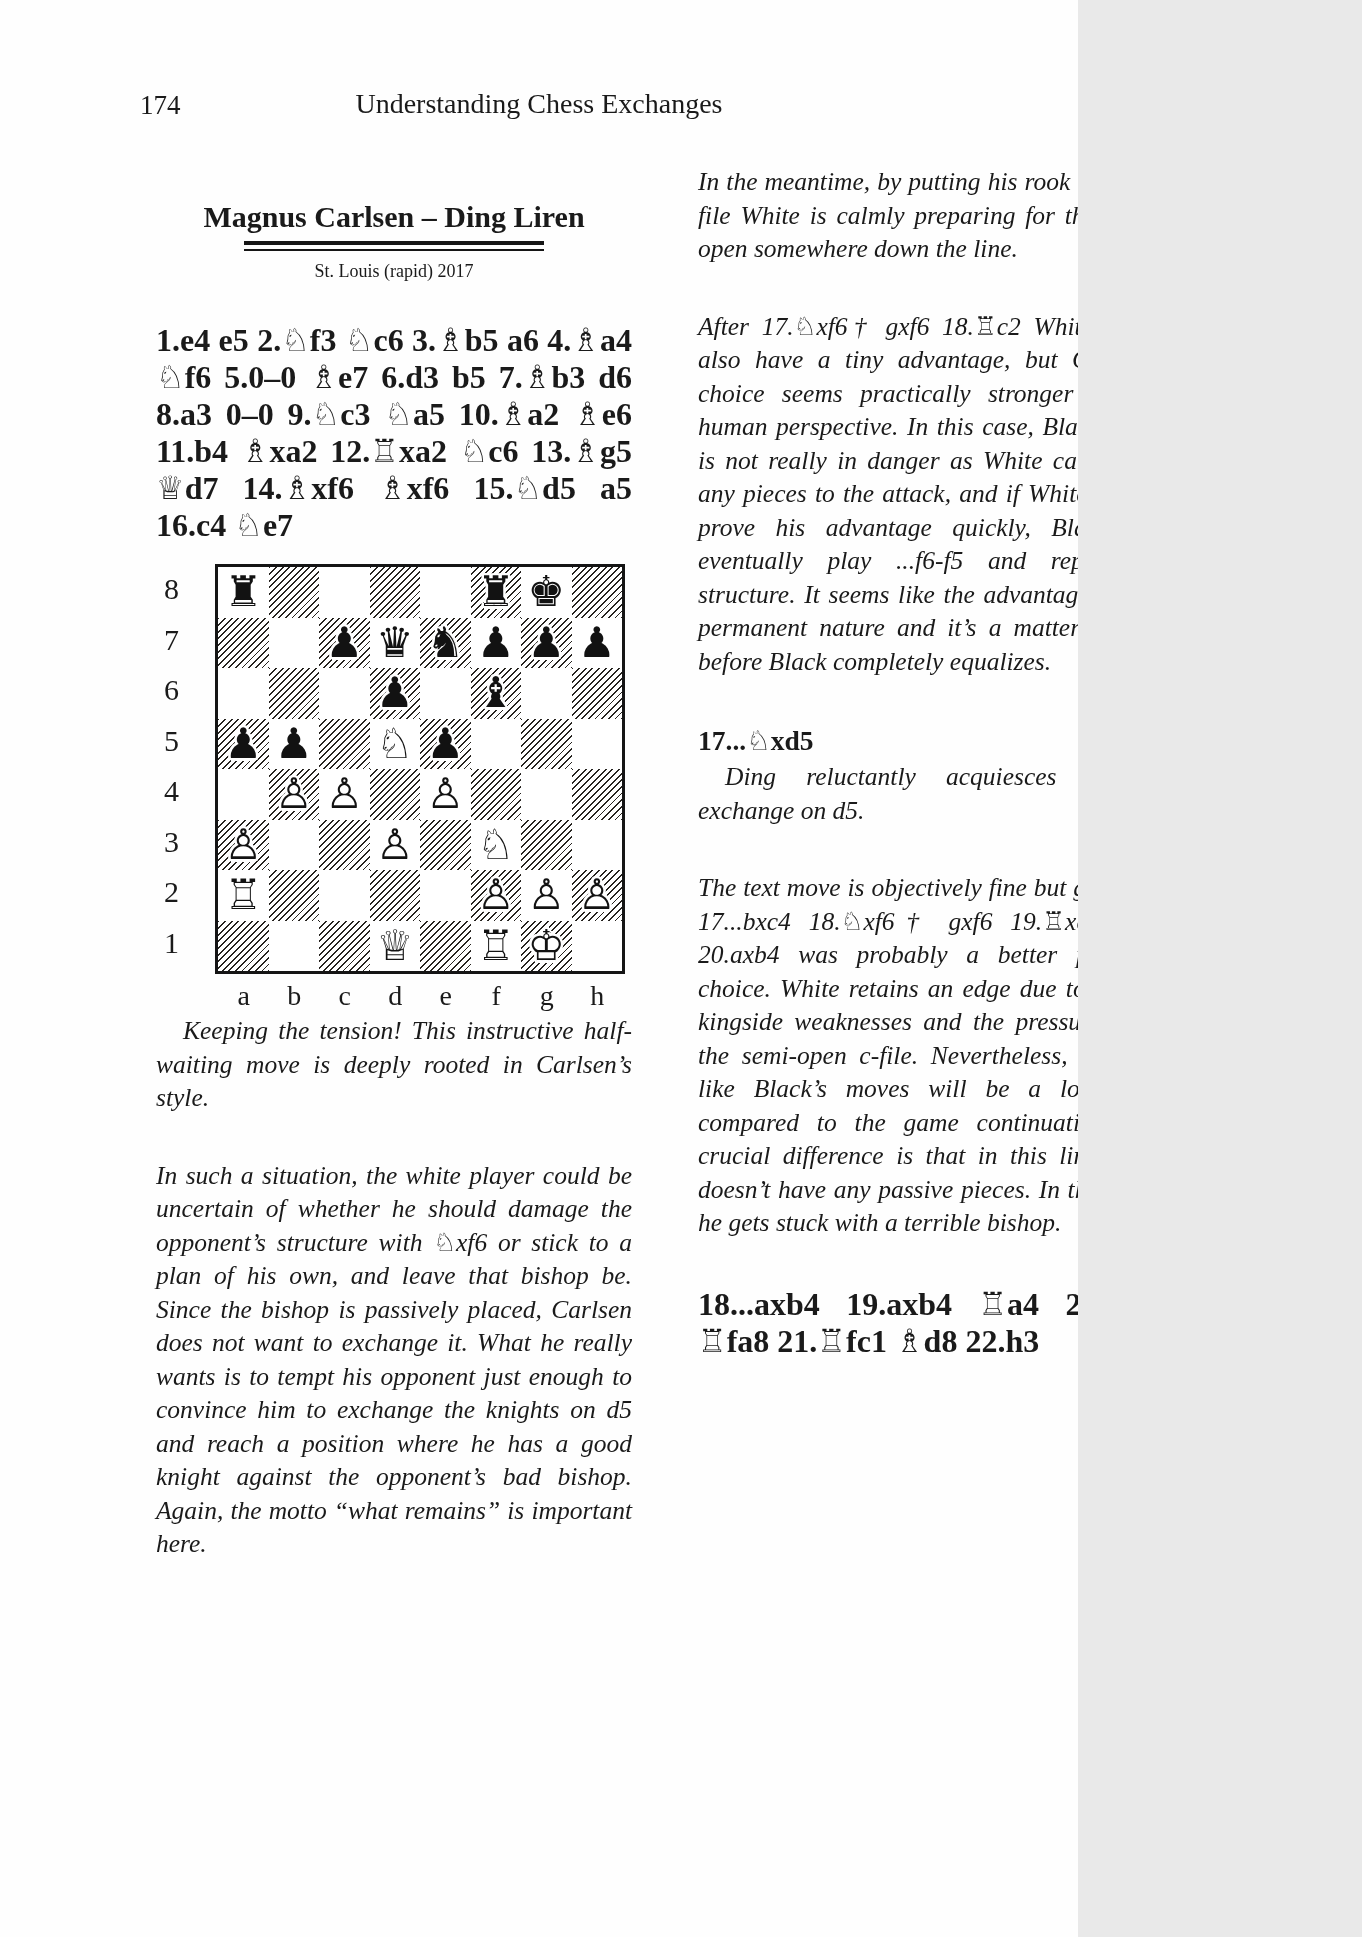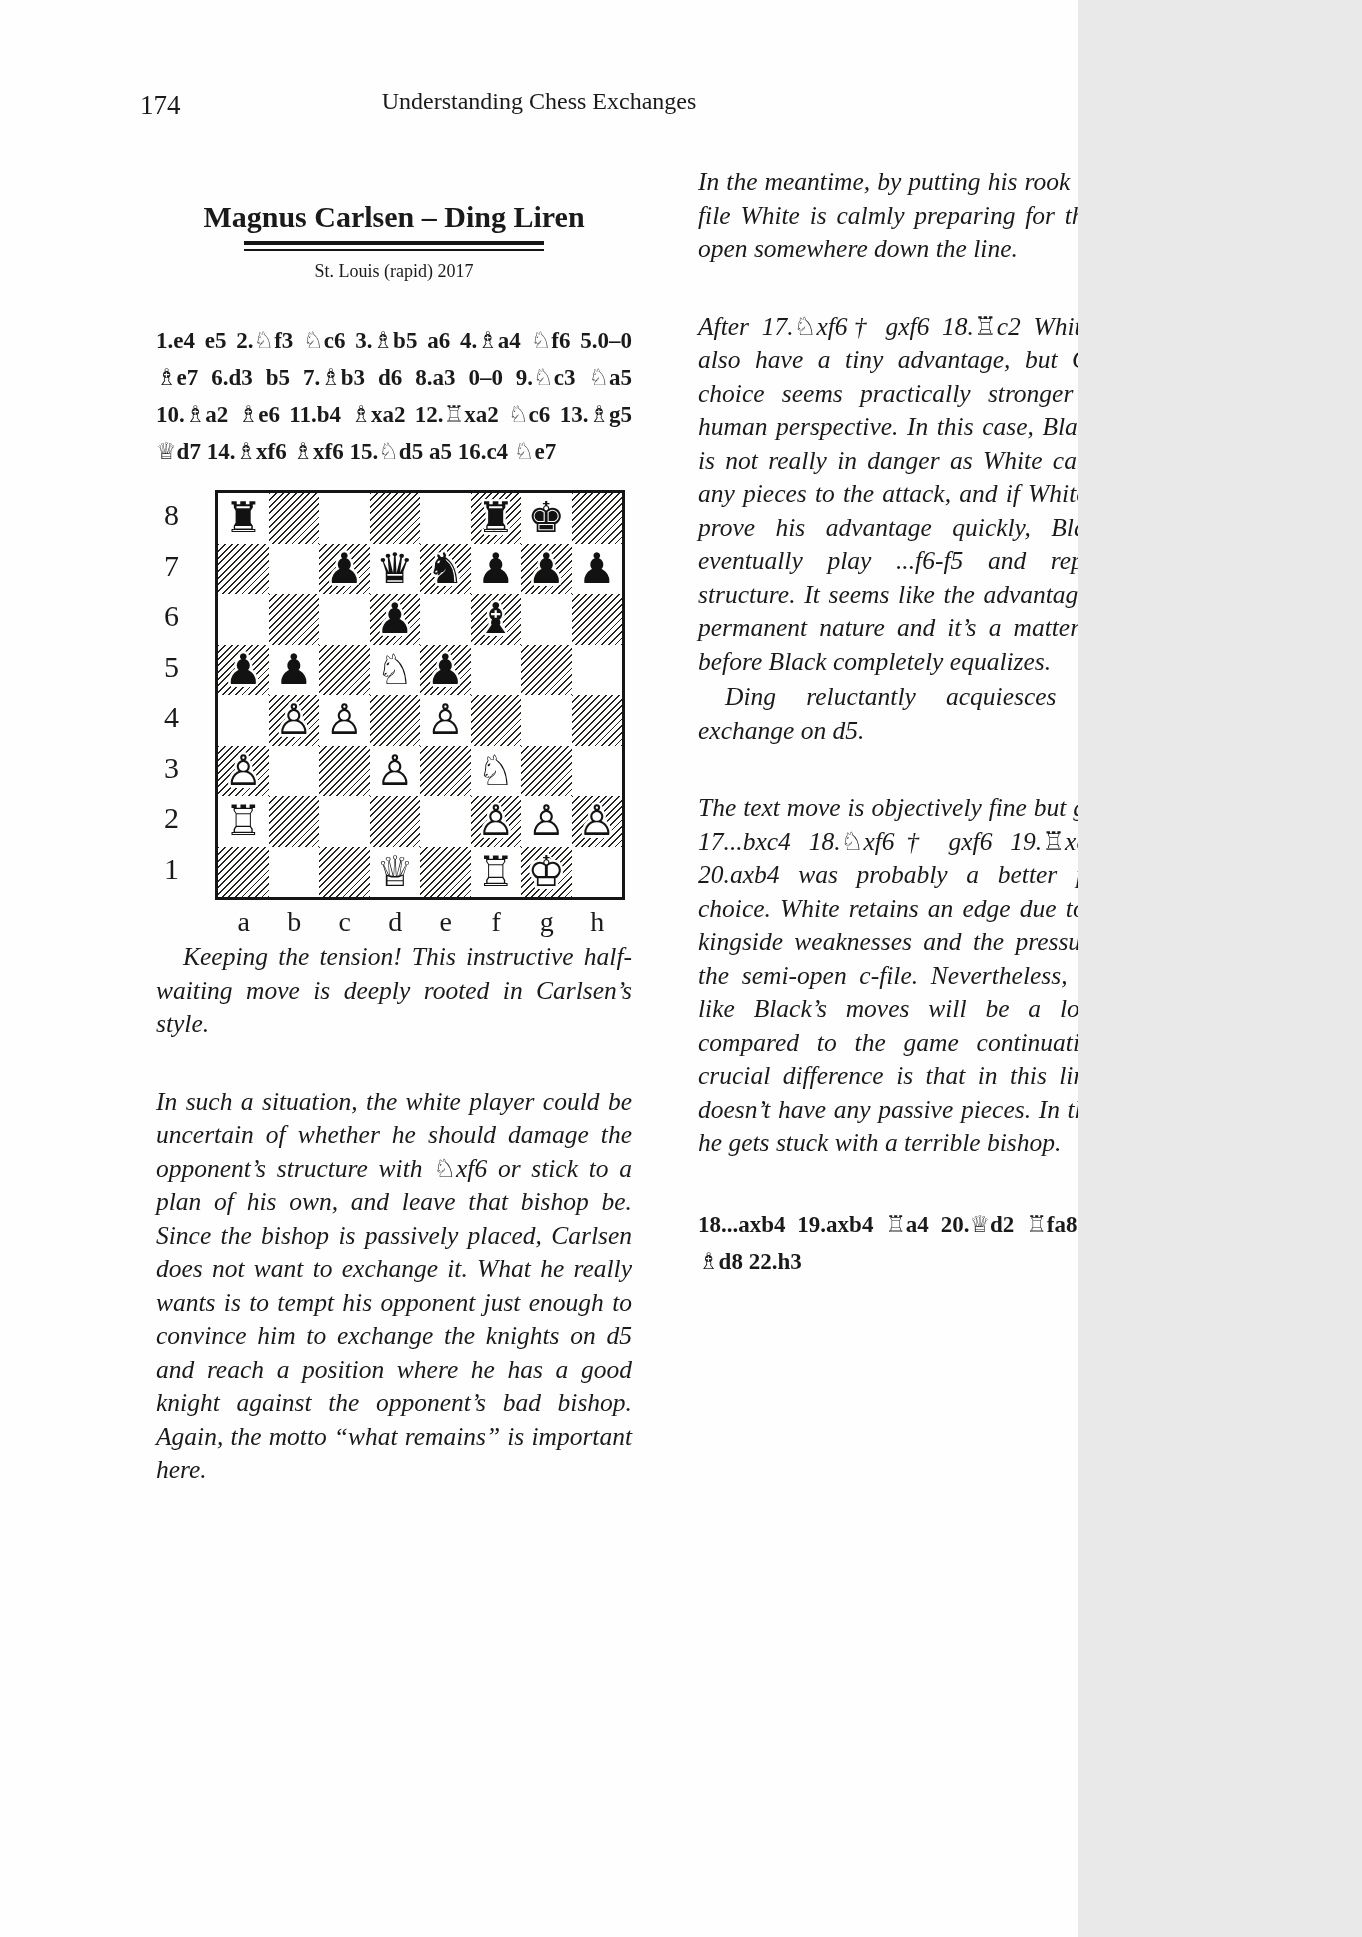--- a/index.html
+++ b/index.html
@@ -2,32 +2,32 @@
 <html><head>
 <meta charset="utf-8">
 <style>
   html,body{margin:0;padding:0;}
   body{width:1362px;height:1937px;background:#e9e9e9;}
   .page{position:relative;width:1078px;height:1937px;background:#fefefe;color:#1a1a1a;
         font-family:"Liberation Serif","DejaVu Serif","DejaVu Sans",serif;overflow:hidden;}
 
   
   .pgnum{position:absolute;left:140px;top:90px;font-size:27px;}
-  .runtitle{position:absolute;left:0;right:0;top:88px;text-align:center;font-size:24px;}
+  .runtitle{position:absolute;left:0;right:0;top:88px;text-align:center;font-size:28px;}
 
   
   .col-left{position:absolute;left:156px;top:200px;width:476px;}
   .col-right{position:absolute;left:698px;top:165px;width:470px;}
 
   .game-title{text-align:center;font-weight:700;font-size:30px;line-height:34px;}
   .title-rule{width:300px;margin:7px auto 10px auto;height:4px;
               border-top:4px solid #151515;border-bottom:2px solid #151515;}
   .game-event{text-align:center;font-size:18px;margin-bottom:40px;}
 
-  .bold-moves{font-weight:700;font-size:23px;line-height:37px;text-align:justify;}
+  .bold-moves{font-weight:700;font-size:32px;line-height:37px;text-align:justify;}
   .opening{margin-bottom:20px;}
 
   
   .diagram{margin-top:18px;}
   .board-row{display:flex;}
   .ranks{display:grid;grid-template-rows:repeat(8,50.5px);width:59px;}
   .rank-label{font-size:30px;display:flex;align-items:center;padding-left:8px;}
   .board{display:grid;grid-template-columns:repeat(8,50.5px);grid-template-rows:repeat(8,50.5px);
          border:3.5px solid #151515;background:#fff;box-sizing:content-box;}
   .sq{position:relative;overflow:hidden;}
@@ -240,20 +240,21 @@
     </div>
 
     <p class="body indent after-h">Keeping the tension! This instructive half-waiting move is deeply rooted in Carlsen’s style.</p>
     <p class="body gap">In such a situation, the white player could be uncertain of whether he should damage the opponent’s structure with ♘xf6 or stick to a plan of his own, and leave that bishop be. Since the bishop is passively placed, Carlsen does not want to exchange it. What he really wants is to tempt his opponent just enough to convince him to exchange the knights on d5 and reach a position where he has a good knight against the opponent’s bad bishop. Again, the motto “what remains” is important here.</p>
   </div>
 
   <div class="col-right">
     <p class="body first">In the meantime, by putting his rook on the c-file White is calmly preparing for the file to open somewhere down the line.</p>
     <p class="body gap">After 17.♘xf6† gxf6 18.♖c2 White would also have a tiny advantage, but Carlsen’s choice seems practically stronger from a human perspective. In this case, Black’s king is not really in danger as White can’t bring any pieces to the attack, and if White doesn’t prove his advantage quickly, Black will eventually play ...f6-f5 and repair his structure. It seems like the advantage lost its permanent nature and it’s a matter of time before Black completely equalizes.</p>
 
+    <div class="move-heading">17...♘xd5</div>
     <p class="body indent after-h">Ding reluctantly acquiesces to the exchange on d5.</p>
     <p class="body gap">The text move is objectively fine but going for 17...bxc4 18.♘xf6† gxf6 19.♖xc4 axb4 20.axb4 was probably a better practical choice. White retains an edge due to Black’s kingside weaknesses and the pressure down the semi-open c-file. Nevertheless, it seems like Black’s moves will be a lot easier compared to the game continuation. The crucial difference is that in this line Black doesn’t have any passive pieces. In the game, he gets stuck with a terrible bishop.</p>
 
 
     <div class="bold-moves closing">18...axb4 19.axb4 ♖a4 20.♕d2 ♖fa8 21.♖fc1 ♗d8 22.h3</div>
   </div>
 
 </div>
 
 </body></html>

